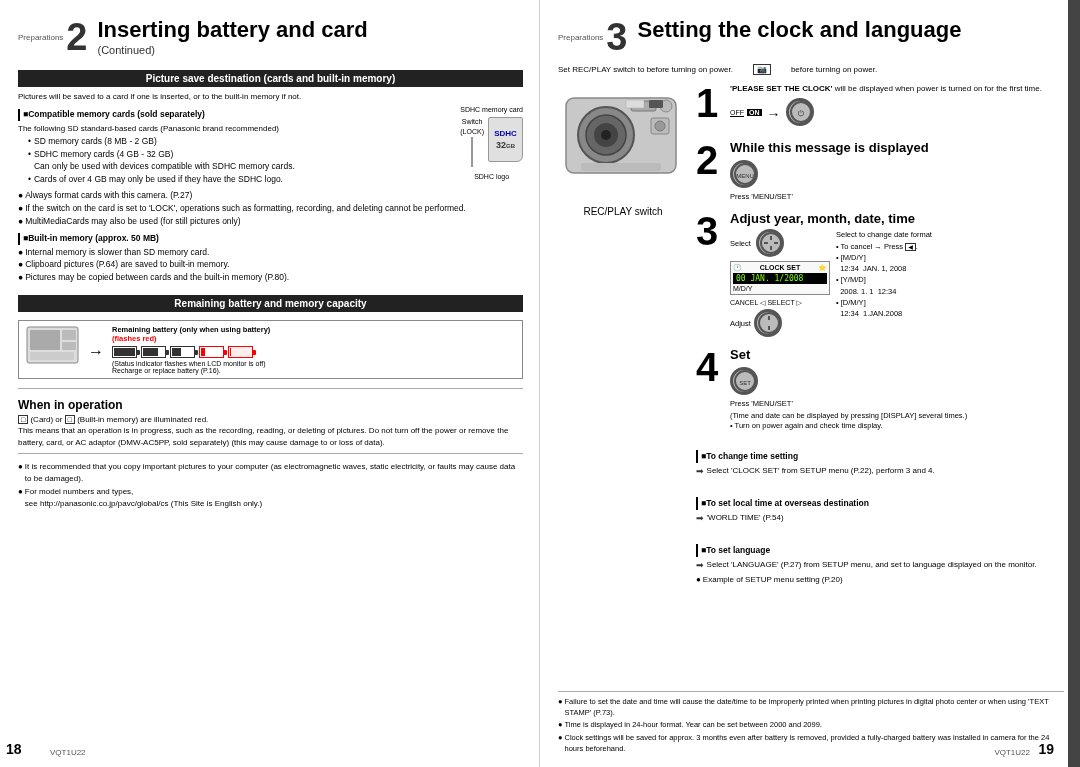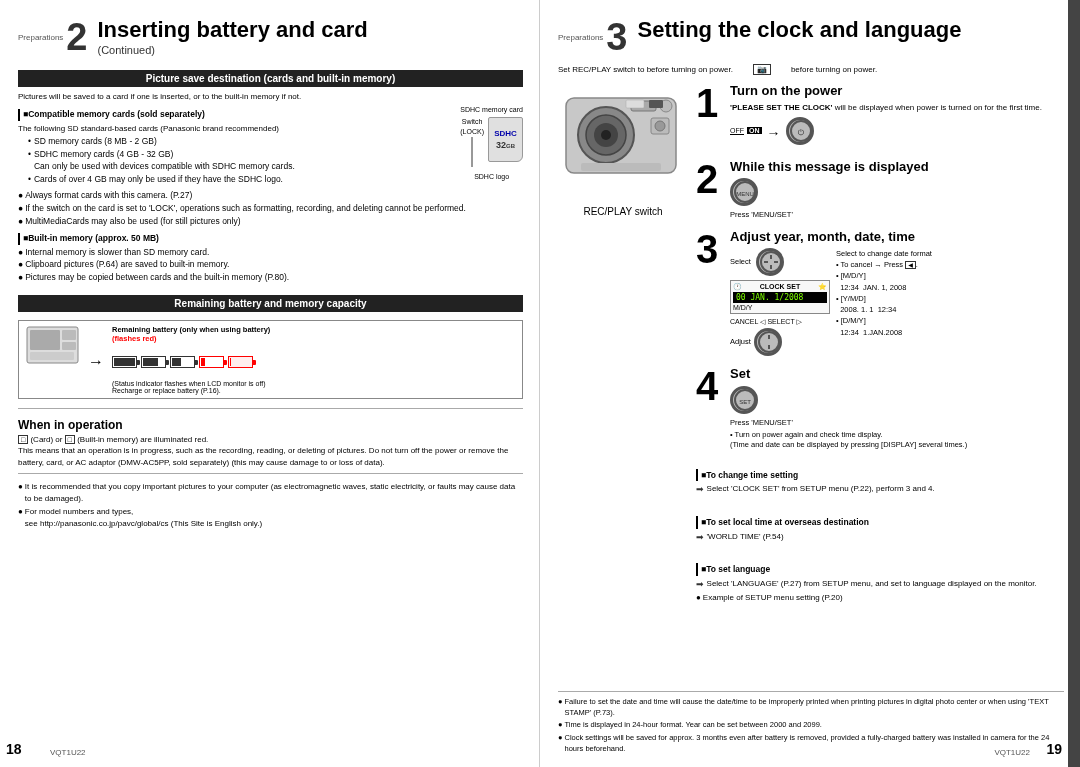--- a/index.html
+++ b/index.html
@@ -163,21 +163,21 @@
 
     
     .page-number {
       position: absolute;
       bottom: 10px;
       font-size: 14px;
       font-weight: bold;
       color: #000;
     }
     .page-number-left { left: 6px; }
-    .page-number-right { right: 18px; }
+    .page-number-right { right: 26px; }
     .vqt-label {
       position: absolute;
       bottom: 10px;
       font-size: 8px;
       color: #555;
     }
     .vqt-left { left: 50px; }
     .vqt-right { right: 50px; }
 
     
@@ -442,21 +442,21 @@
           <rect x="37" y="5" width="14" height="10" rx="1" fill="#bbb"></rect>
           <rect x="37" y="17" width="14" height="8" rx="1" fill="#bbb"></rect>
           <rect x="5" y="27" width="44" height="8" rx="1" fill="#ccc"></rect>
         </svg>
         <div style="font-size:7px;text-align:center;">
         </div>
       </div>
 
       <div style="font-size:16px;align-self:center;">→</div>
 
-      <div style="display:flex;flex-direction:column;align-items:flex-start;gap:12px;">
+      <div style="display:flex;flex-direction:column;align-items:flex-start;gap:2px;">
         <div style="font-size:7.5px;font-weight:bold;margin-bottom:1px;">Remaining battery (only when using battery)<br><span style="color:red;">(flashes red)</span></div>
         <div style="display:flex;flex-direction:row;align-items:center;gap:4px;">
 
           <div style="display:inline-flex;align-items:center;border:1.5px solid #333;height:12px;width:25px;padding:1px;position:relative;">
             <div style="height:8px;width:21px;background:#333;"></div>
             <div style="position:absolute;right:-4px;top:3px;width:3px;height:5px;background:#333;border-radius:0 1px 1px 0;"></div>
           </div>
 
           <div style="display:inline-flex;align-items:center;border:1.5px solid #333;height:12px;width:25px;padding:1px;position:relative;">
             <div style="height:8px;width:15px;background:#333;"></div>
@@ -557,21 +557,20 @@
           <rect x="88" y="17" width="14" height="8" rx="1" fill="#555"></rect>
         </svg>
         <div class="rc-label">REC/PLAY switch</div>
       </div>
 
       <div style="flex:1;display:flex;flex-direction:column;">
 
         <div class="step-block">
           <div class="step-num-big">1</div>
           <div class="step-desc">
-            <div class="step-h">Turn on the power</div>
             <div class="step-sub">
               <span class="step-bold">'PLEASE SET THE CLOCK'</span>
               <span> will be displayed when power is turned on for the first time.</span>
             </div>
 
             <div class="icon-row">
               <div style="display:flex;align-items:center;gap:3px;font-size:7px;">
                 <span style="text-decoration:underline;font-size:7px;">OFF</span>
                 <span style="font-weight:bold;font-size:7px;background:#000;color:#fff;padding:0 2px;">ON</span>
               </div>
@@ -669,22 +668,22 @@
             <div class="icon-row">
               <div class="circle-dial">
                 <svg width="24" height="24">
                   <circle cx="12" cy="12" r="10" fill="#bbb" stroke="#555" stroke-width="2"></circle>
                   <text x="12" y="16" text-anchor="middle" font-size="6" fill="#333">SET</text>
                 </svg>
               </div>
             </div>
             <div class="press-label">Press 'MENU/SET'</div>
             <div style="font-size:7.5px;line-height:1.4;margin-top:3px;">
+              <div>(Time and date can be displayed by pressing [DISPLAY] several times.)</div>
               <div>• Turn on power again and check time display.</div>
-              <div>(Time and date can be displayed by pressing [DISPLAY] several times.)</div>
             </div>
           </div>
         </div>
 
         <div style="display:flex;flex-direction:column;gap:14px;margin-top:4px;">
 
           <div style="flex:1;font-size:8px;line-height:1.5;">
             <div class="subsection-heading">■To change time setting</div>
             <div class="arrow-bullet">
               <span class="arrow-symbol">➡</span>

